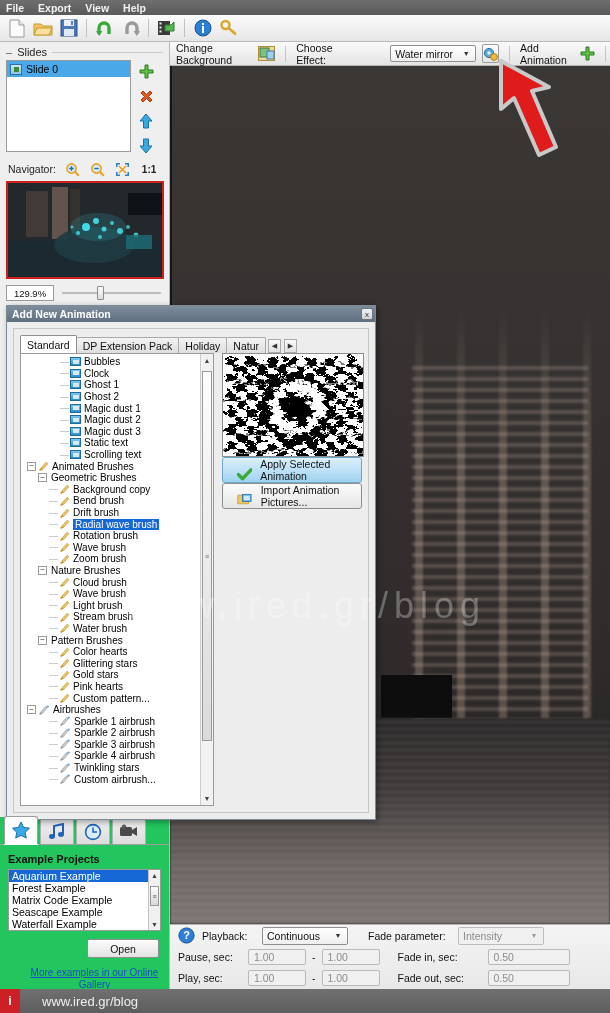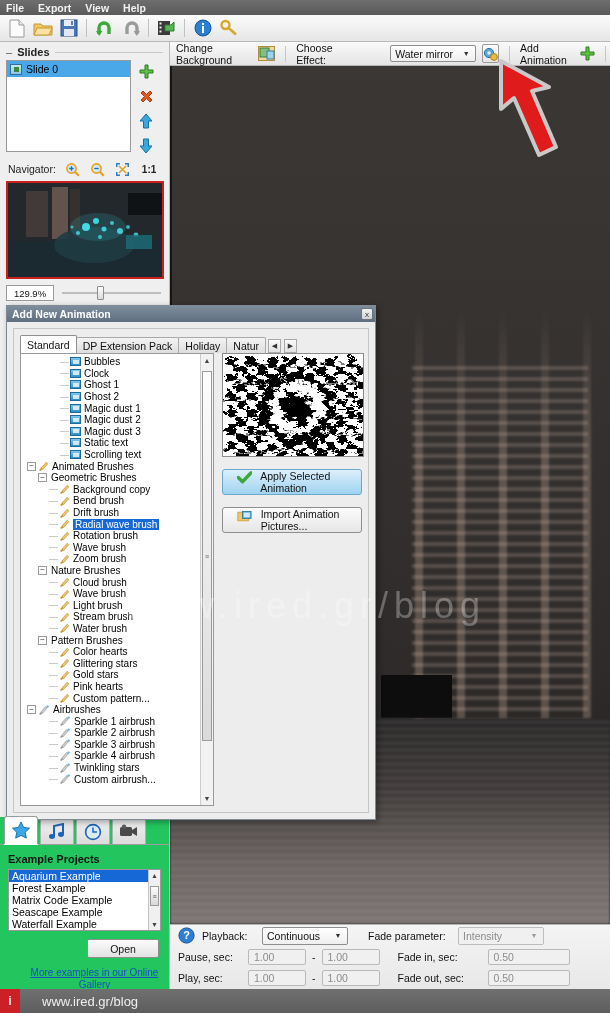--- a/index.html
+++ b/index.html
@@ -31,21 +31,21 @@
   .tbtn { width: 23px; height: 23px; display: flex; align-items: center; justify-content: center; }
   .tsep { width: 1px; height: 18px; background: #c2c2c2; margin: 0 3px; }
 
   
   .leftpanel {
     position: absolute; top: 42px; left: 0; width: 170px; height: 971px;
     background: #efefef; border-right: 1px solid #b9b9b9;
   }
   .grouphdr { display: flex; align-items: center; gap: 5px; padding: 4px 6px 2px 6px; }
   .grouphdr .collapse { color: #555; font-size: 11px; }
-  .grouphdr .gtitle { font-weight: bold; font-size: 11px; color: #222; }
+  .grouphdr .gtitle { font-weight: normal; font-size: 11px; color: #222; }
   .grouphdr .gline { flex: 1; height: 1px; background: #c8c8c8; }
 
   .slides-row { display: flex; padding: 0 6px; gap: 6px; }
   .slides-list {
     width: 125px; height: 92px; background: #fff; border: 1px solid #9a9a9a;
     position: relative; overflow: hidden;
   }
   .slide-item {
     display: flex; align-items: center; gap: 4px; height: 16px;
     background: #4aa8e8; padding-left: 3px;
@@ -256,22 +256,22 @@
   .tree-scroll .th {
     position:absolute; left:1px; width:10px; background:linear-gradient(#fdfdfd,#dadada);
     border:1px solid #9a9a9a; top:17px; bottom:64px;
     display:flex; align-items:center; justify-content:center; font-size:7px; color:#666;
   }
   .preview-col { position:absolute; left:208px; top:24px; right:6px; }
   .preview {
     width:142px; height:104px; border:1px solid #8c8c8c; background:#fff; overflow:hidden; position:relative;
   }
   .dbtn {
-    margin-top:12px; height:26px; border:1px solid #8e8e8e; border-radius:3px;
-    display:flex; align-items:flex-start; gap:8px; padding-left:14px; font-size:10.5px; color:#111;
+    height:26px; border:1px solid #8e8e8e; border-radius:3px;
+    display:flex; align-items:flex-end; gap:8px; padding-left:14px; font-size:10.5px; color:#111;
   }
   .dbtn.primary { background:linear-gradient(#ddeffb,#9fd3f0); border-color:#6aa8cc; }
   .dbtn.plain { background:linear-gradient(#fbfbfb,#e6e6e6); }
 
   
   .watermark {
     position:absolute; left:0; top:585px; width:610px; height:42px;
     display:flex; align-items:center; justify-content:center;
     font-size:36px; letter-spacing:6px; color:rgba(255,255,255,0.30);
     pointer-events:none; font-family:"Liberation Sans", sans-serif;

